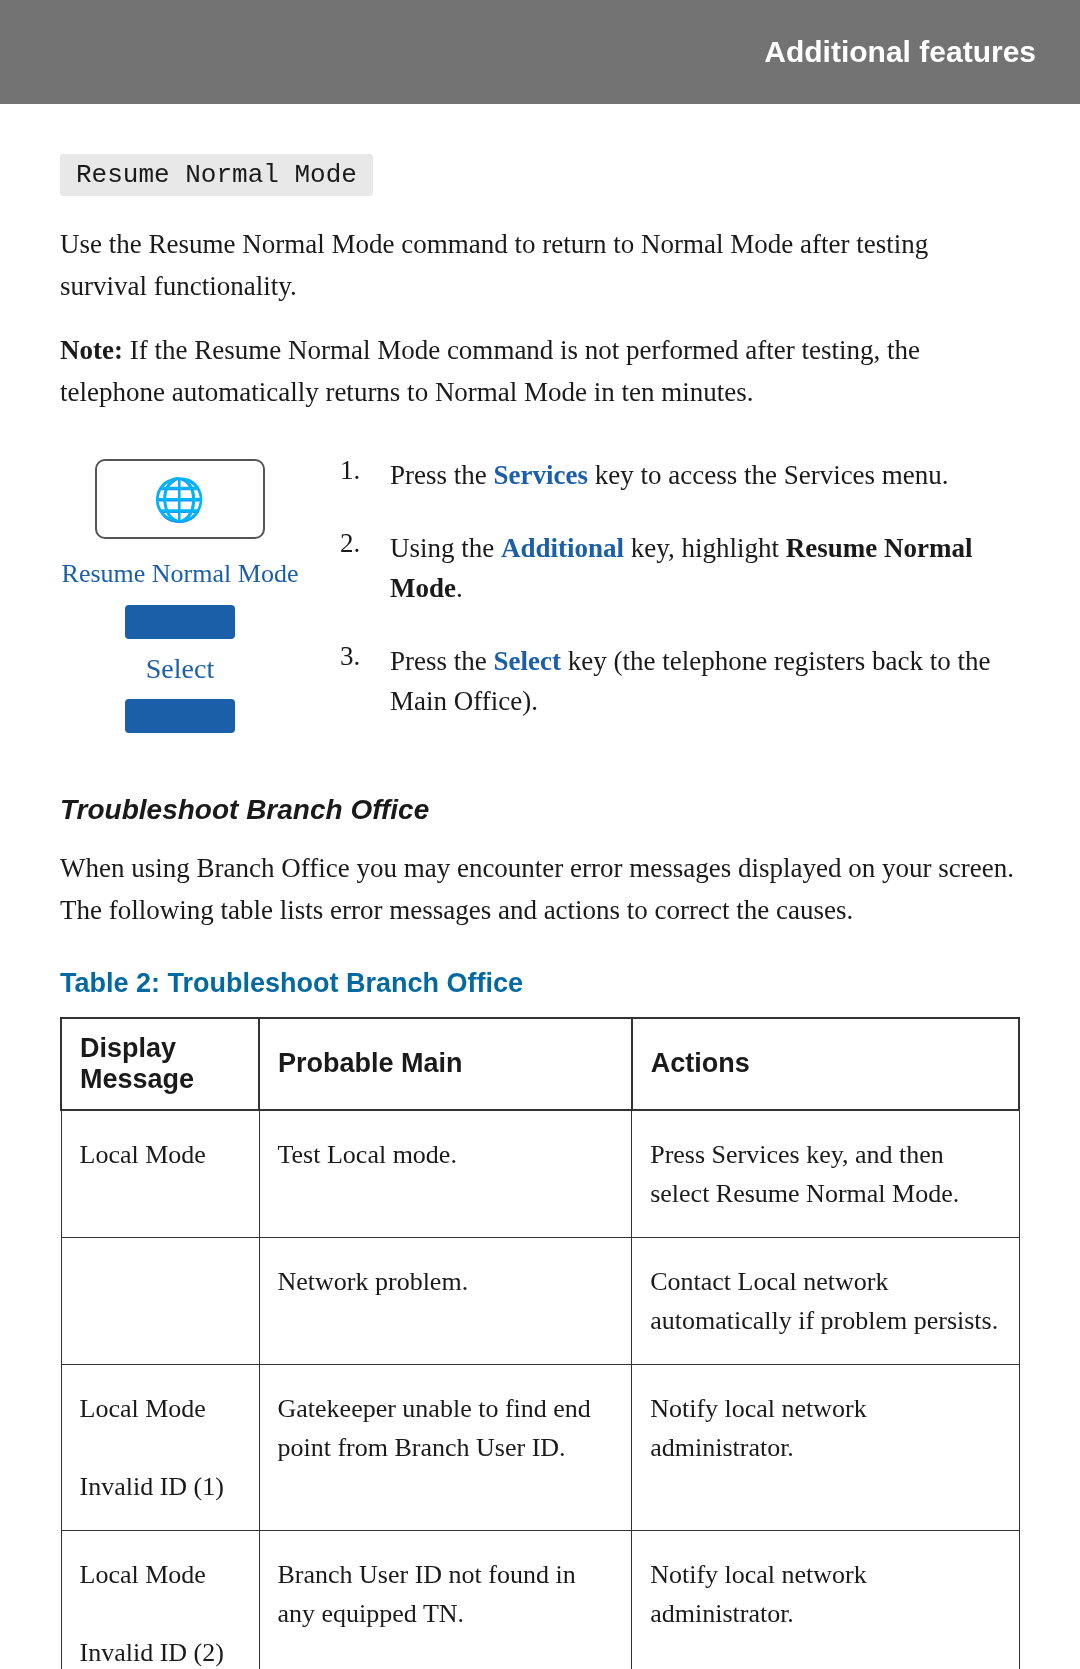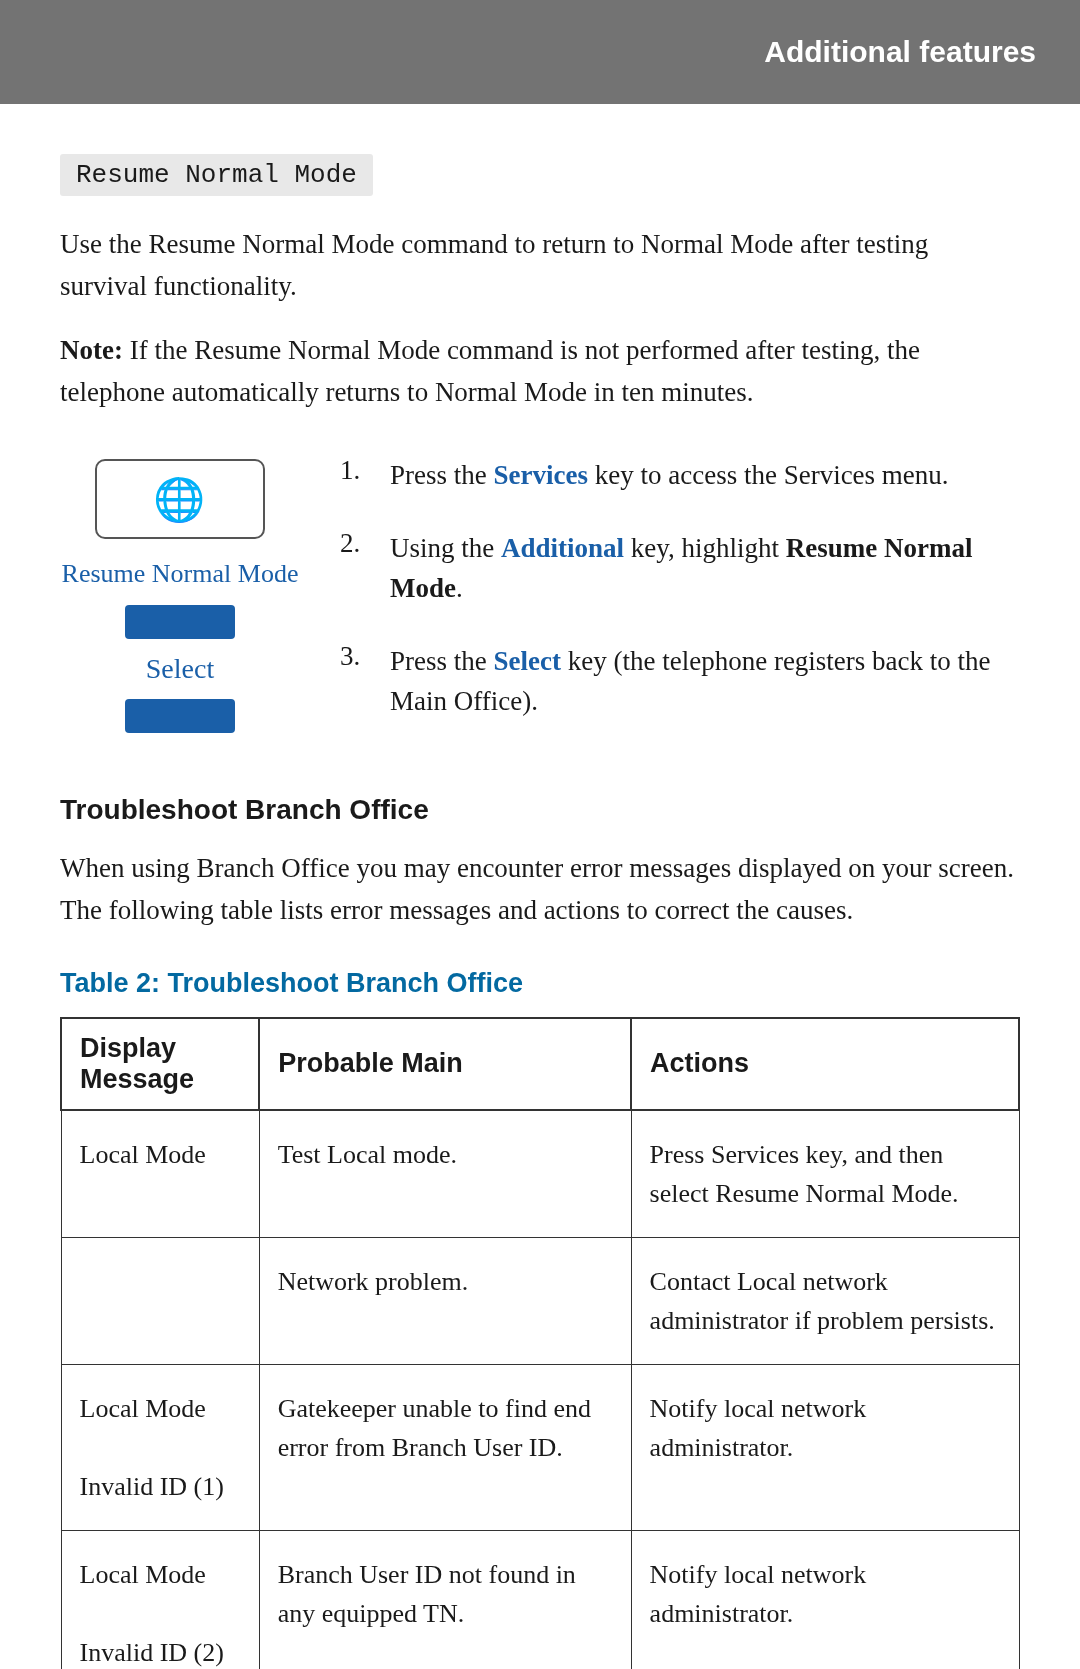--- a/index.html
+++ b/index.html
@@ -149,20 +149,21 @@
     }
 
     
     .section-heading {
       font-size: 28px;
       font-weight: bold;
       margin-bottom: 22px;
       margin-top: 26px;
       color: #1a1a1a;
       font-family: Arial, sans-serif;
+      font-style: italic;
     }
 
     .table-heading {
       font-size: 27px;
       font-weight: bold;
       margin-bottom: 18px;
       margin-top: 36px;
       color: #0369a1;
       font-family: Arial, sans-serif;
     }
@@ -279,28 +280,28 @@
 
       <tr>
         <td>Local Mode</td>
         <td>Test Local mode.</td>
         <td>Press Services key, and then select Resume Normal Mode.</td>
       </tr>
 
       <tr>
         <td></td>
         <td>Network problem.</td>
-        <td>Contact Local network administrator if problem persists.</td>
+        <td>Contact Local network automatically if problem persists.</td>
       </tr>
 
       <tr>
         <td>
           Local Mode<br><br>Invalid ID (1)
         </td>
-        <td>Gatekeeper unable to find end error from Branch User ID.</td>
+        <td>Gatekeeper unable to find end point from Branch User ID.</td>
         <td>Notify local network administrator.</td>
       </tr>
 
       <tr>
         <td>
           Local Mode<br><br>Invalid ID (2)
         </td>
         <td>Branch User ID not found in any equipped TN.</td>
         <td>Notify local network administrator.</td>
       </tr>

